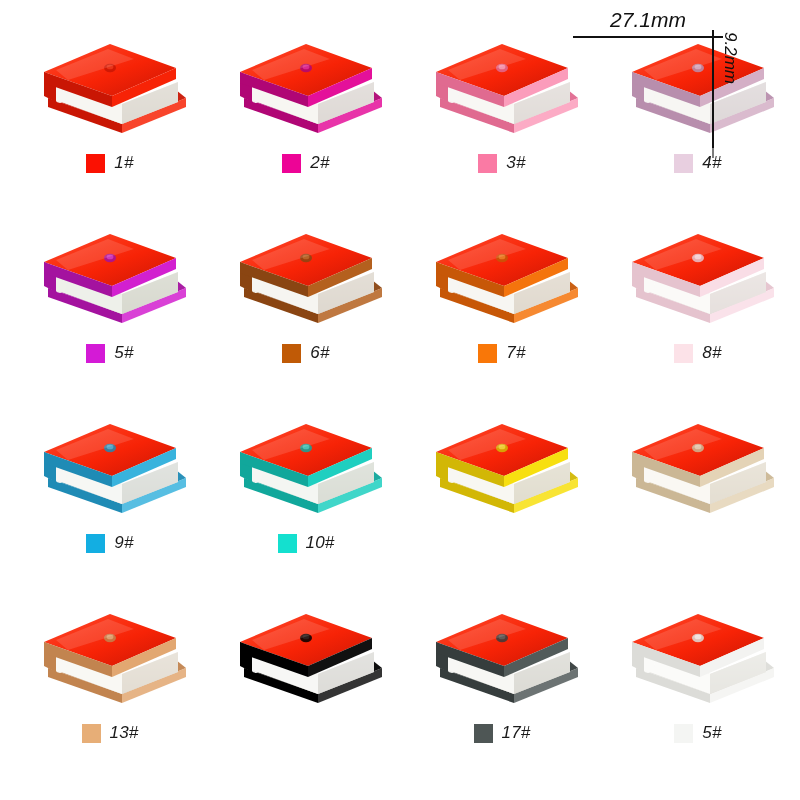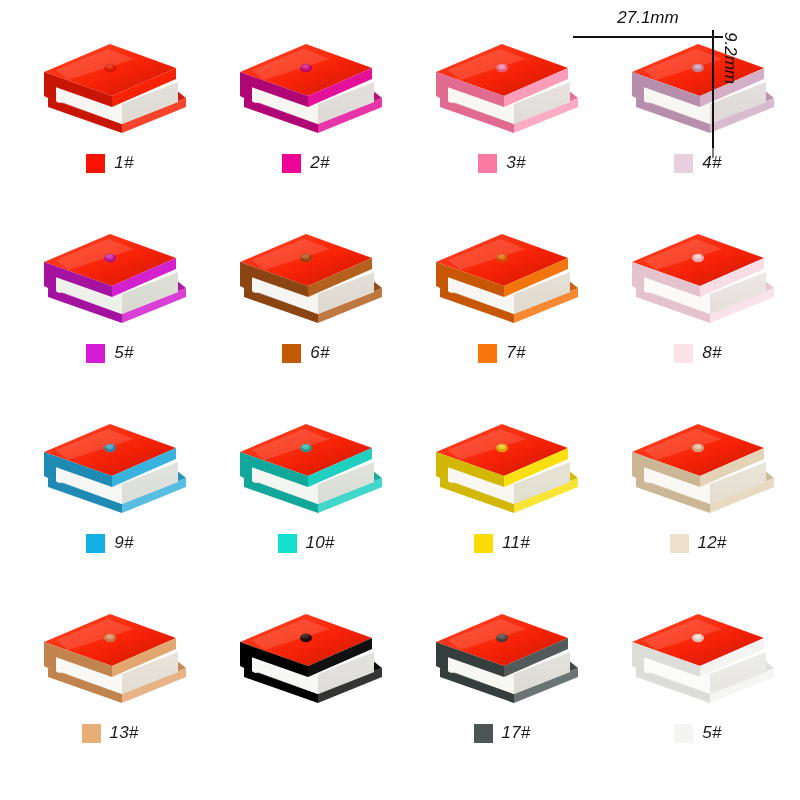--- a/index.html
+++ b/index.html
@@ -22,21 +22,21 @@
   .labelrow{position:absolute;left:0;right:0;top:128px;height:26px;
             display:flex;align-items:center;justify-content:center;gap:9px;}
   .swatch{width:19px;height:19px;display:block;}
   .lbl{font-size:17px;font-style:italic;color:#1a1a1a;
        font-family:"Liberation Sans", sans-serif;letter-spacing:.2px;
        white-space:nowrap;}
 
   
   .dim-top{position:absolute;left:573px;top:8px;width:150px;height:44px;}
   .dim-top .txt{position:absolute;left:0;top:0;width:150px;text-align:center;
-                font-size:17px;font-style:italic;color:#111;}
+                font-size:21px;font-style:italic;color:#111;}
   .dim-top .rule{position:absolute;left:0;top:28px;width:150px;height:2px;
                  background:#111;}
 
   .dim-right{position:absolute;left:712px;top:30px;width:46px;height:125px;}
   .dim-right .vline{position:absolute;left:0;top:0;width:2px;height:118px;
                     background:#111;}
   .dim-right .tick-b{position:absolute;left:0;top:116px;width:2px;height:12px;
                     background:#111;opacity:.55;}
   .dim-right .txt{position:absolute;left:8px;top:2px;
                   font-size:17px;font-style:italic;color:#111;
@@ -532,24 +532,20 @@
     <path d="M18,44 L86,68 L86,79 L18,55 Z" fill="#d2b705"></path>
 
     <path d="M86,68 L150,40 L150,51 L86,79 Z" fill="#f7df10"></path>
 
     <ellipse cx="84" cy="40" rx="6" ry="4.2" fill="#d2b705" opacity="0.85"></ellipse>
     <ellipse cx="84" cy="39" rx="3.4" ry="2.3" fill="#fff05e" opacity="0.55"></ellipse>
 
     <path d="M30,42 L82,21 L108,31 L42,52 Z" fill="#ffffff" opacity="0.13"></path>
   </svg>
         </div>
-        <div class="labelrow">
-          <span class="swatch" style="background: rgb(251, 220, 5);"></span>
-          <span class="lbl">11#</span>
-        </div>
       </div>
       <div class="cell" style="left: 598px; top: 402px;">
         <div class="bead">
   <svg class="art" viewBox="0 0 168 120" xmlns="http://www.w3.org/2000/svg">
     <defs>
       <linearGradient id="g1" x1="0" y1="0" x2="1" y2="1">
         <stop offset="0%" stop-color="#f2e6d1"></stop>
         <stop offset="55%" stop-color="#e4d3b6"></stop>
         <stop offset="100%" stop-color="#cbb795"></stop>
       </linearGradient>
@@ -576,24 +572,20 @@
 
     <path d="M18,44 L86,68 L86,79 L18,55 Z" fill="#cbb795"></path>
 
     <path d="M86,68 L150,40 L150,51 L86,79 Z" fill="#e4d3b6"></path>
 
     <ellipse cx="84" cy="40" rx="6" ry="4.2" fill="#cbb795" opacity="0.85"></ellipse>
     <ellipse cx="84" cy="39" rx="3.4" ry="2.3" fill="#f2e6d1" opacity="0.55"></ellipse>
 
     <path d="M30,42 L82,21 L108,31 L42,52 Z" fill="#ffffff" opacity="0.13"></path>
   </svg>
-        </div>
-        <div class="labelrow">
-          <span class="swatch" style="background: rgb(236, 224, 203);"></span>
-          <span class="lbl">12#</span>
         </div>
       </div>
       <div class="cell" style="left: 10px; top: 592px;">
         <div class="bead">
   <svg class="art" viewBox="0 0 168 120" xmlns="http://www.w3.org/2000/svg">
     <defs>
       <linearGradient id="g1" x1="0" y1="0" x2="1" y2="1">
         <stop offset="0%" stop-color="#f0c398"></stop>
         <stop offset="55%" stop-color="#e2a771"></stop>
         <stop offset="100%" stop-color="#c2844f"></stop>

